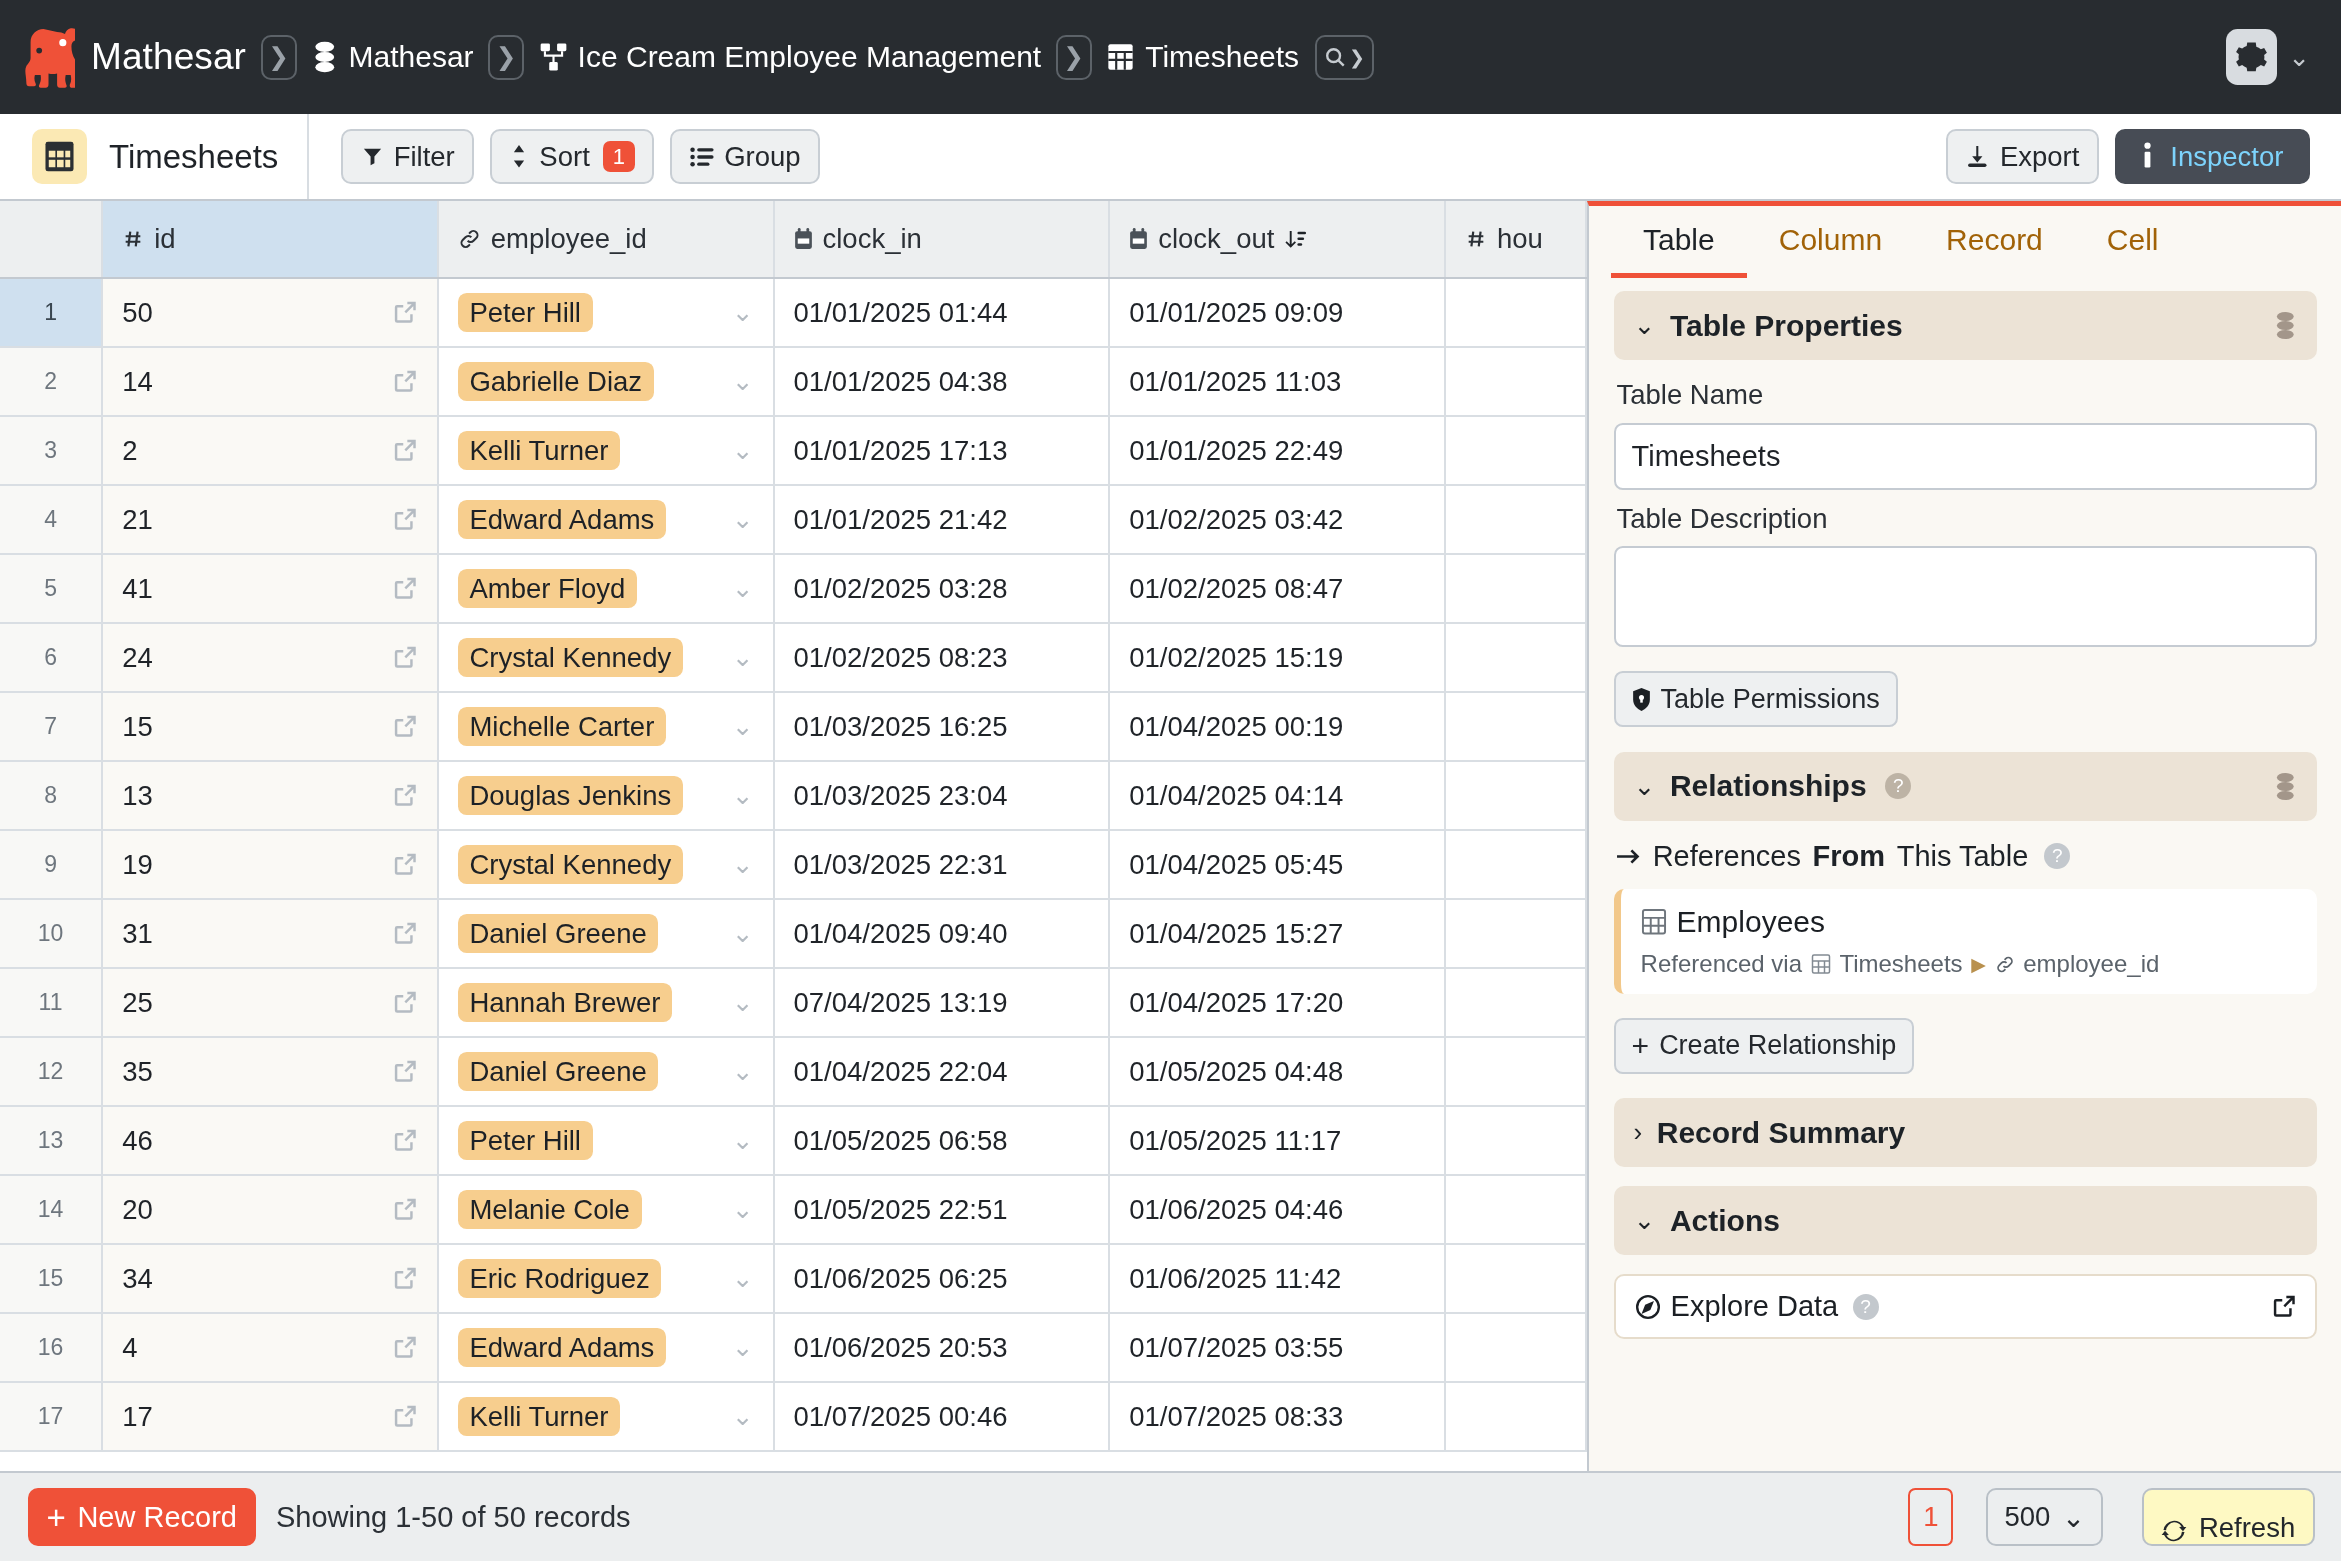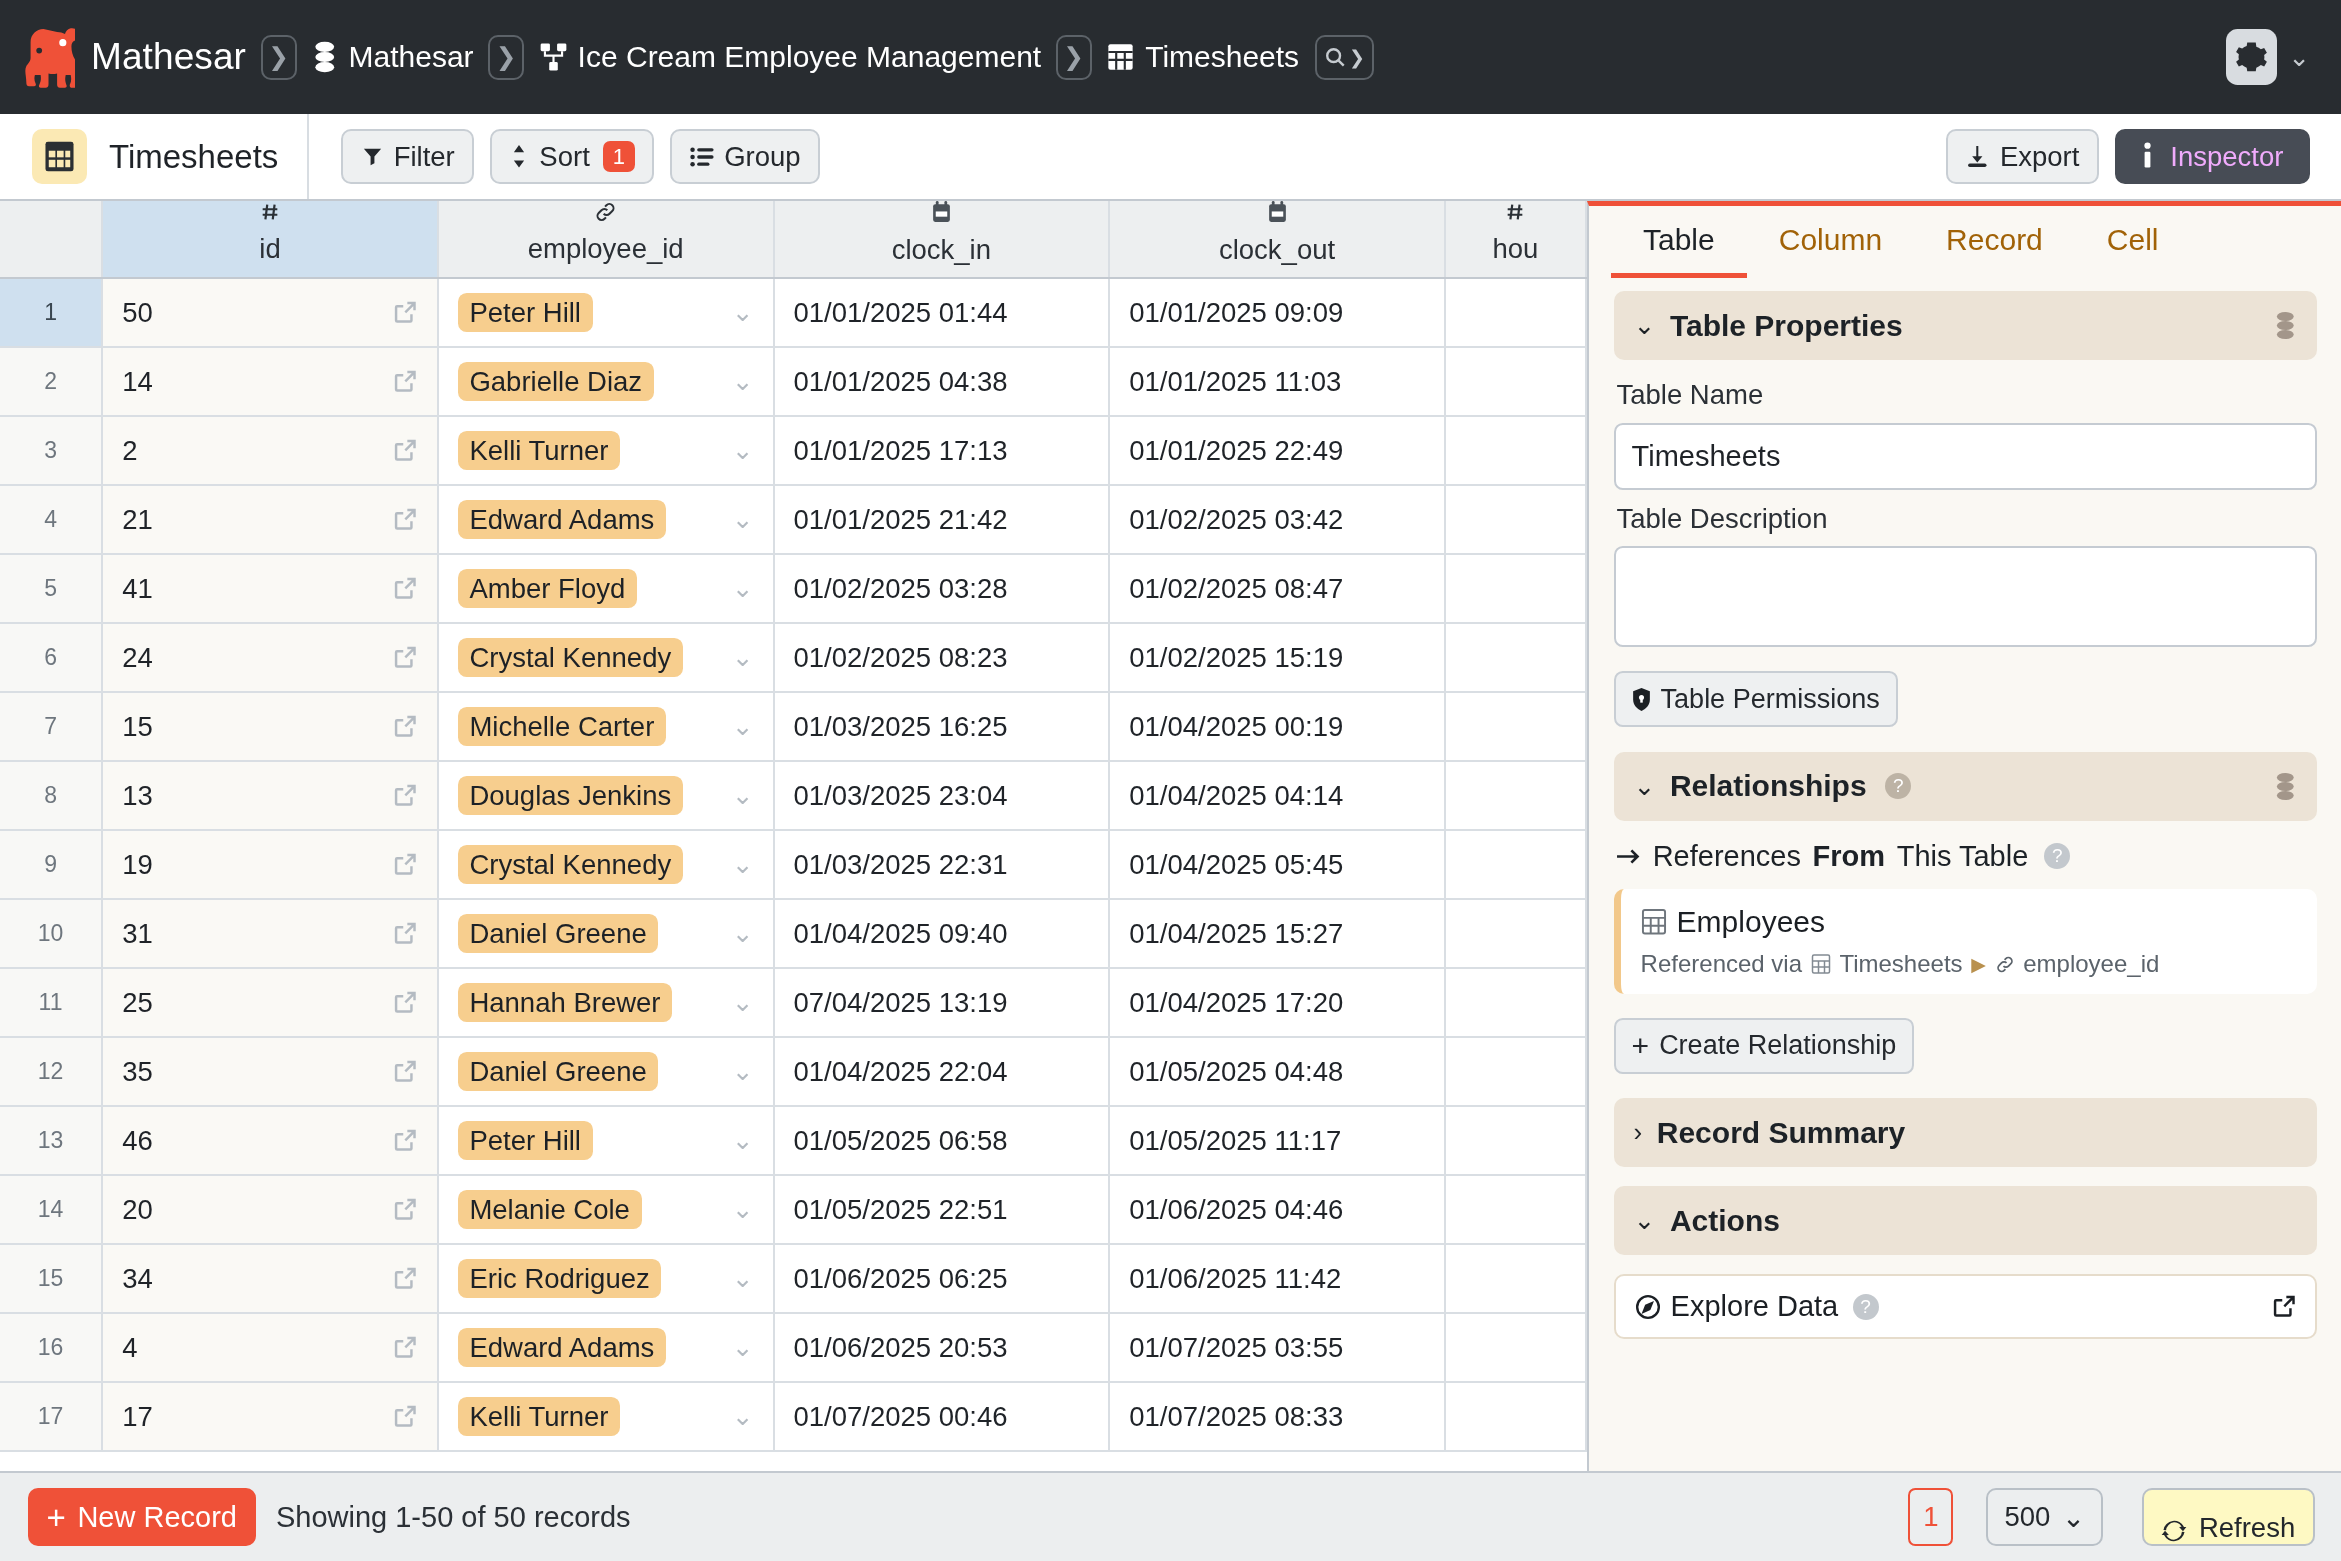--- a/index.html
+++ b/index.html
@@ -75,37 +75,37 @@
     background: #eef0f1; color: #24282d; font-size: 27.5px;
     white-space: nowrap;
   }
   .badge {
     background: #ef5138; color: #fff; border-radius: 7.2px;
     font-size: 22px; padding: 2.9px 10px; margin-left: 2.9px;
   }
   .toolbar-spacer { flex: 1 1 auto; }
   .tb-right { display: flex; align-items: center; gap: 16px; padding-right: 32px; }
   .btn.dark {
-    background: #474c55; border-color: #474c55; color: #f0abfc;
+    background: #474c55; border-color: #474c55; color: #7dd3fc;
     padding: 0 24.6px; gap: 16px;
   }
 
   
   .main { flex: 1 1 auto; display: flex; min-height: 0; position: relative; }
 
   
   .grid { flex: 1 1 auto; overflow: hidden; background:#fff; position: relative; }
   .grid-head { display: flex; height: 78px; background: #edeff0; border-bottom: 2.2px solid #c3c9d0; }
   .hcell {
     display: flex; align-items: center; gap: 10px;
     font-size: 27.5px; color: #2b3036;
     padding: 0 19px;
     border-right: 2.2px solid #d9dee3;
     background: #edeff0;
-    white-space: nowrap; overflow: hidden; flex-direction: column;
+    white-space: nowrap; overflow: hidden;
   }
   .hcell.rownum { width: 107px; padding: 0; }
   .hcell.c-id { width: 347px; background: #cfe0ef; }
   .hcell.c-emp { width: 347px; }
   .hcell.c-in  { width: 347px; }
   .hcell.c-out { width: 347px; }
   .hcell.c-hrs { width: 145px; }
 
   .row { display: flex; height: 69px; border-bottom: 2.2px solid #d9dee3; background:#fff; }
   .cell {

